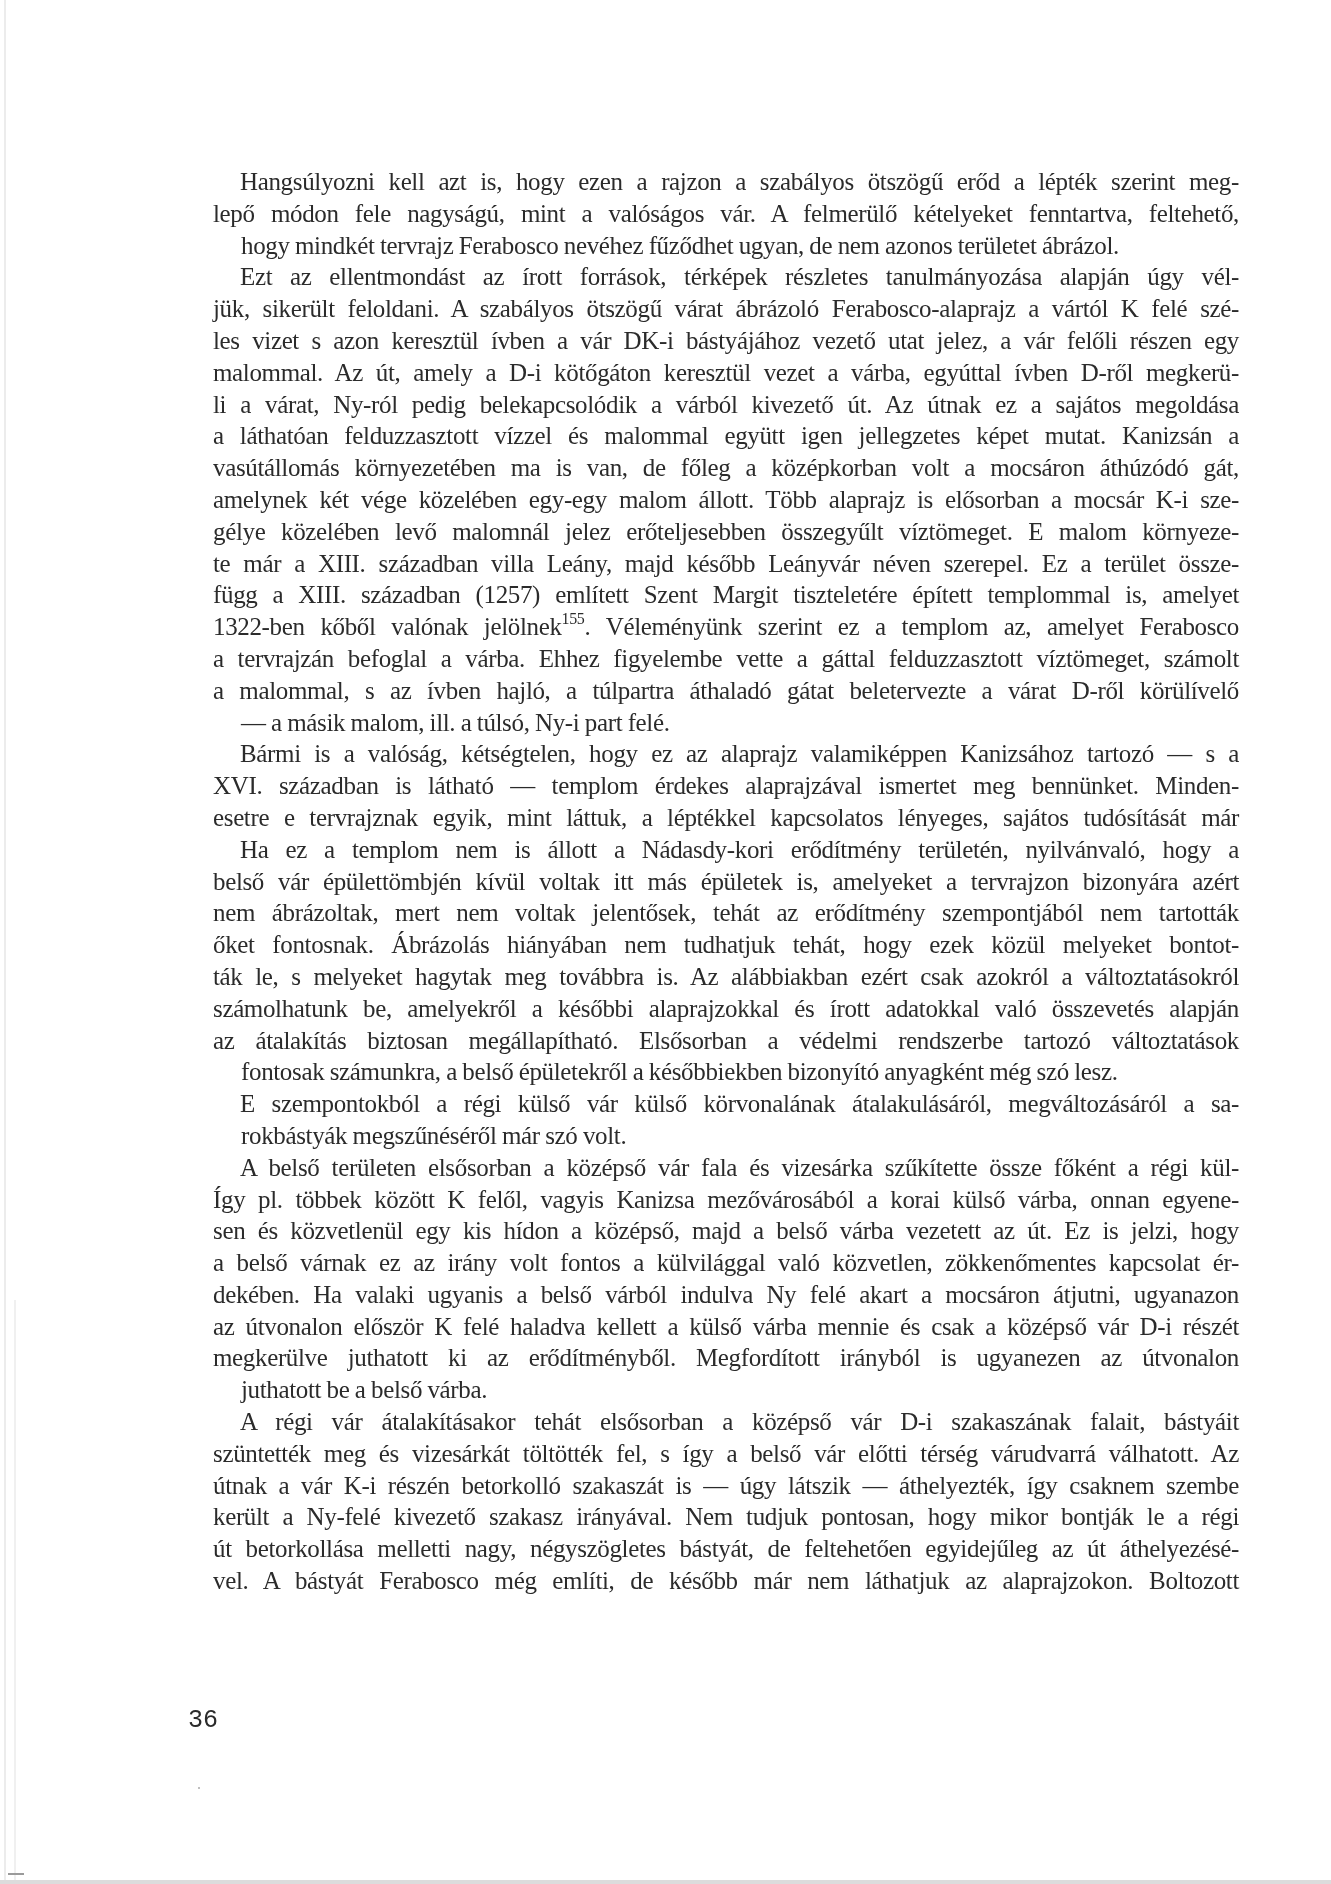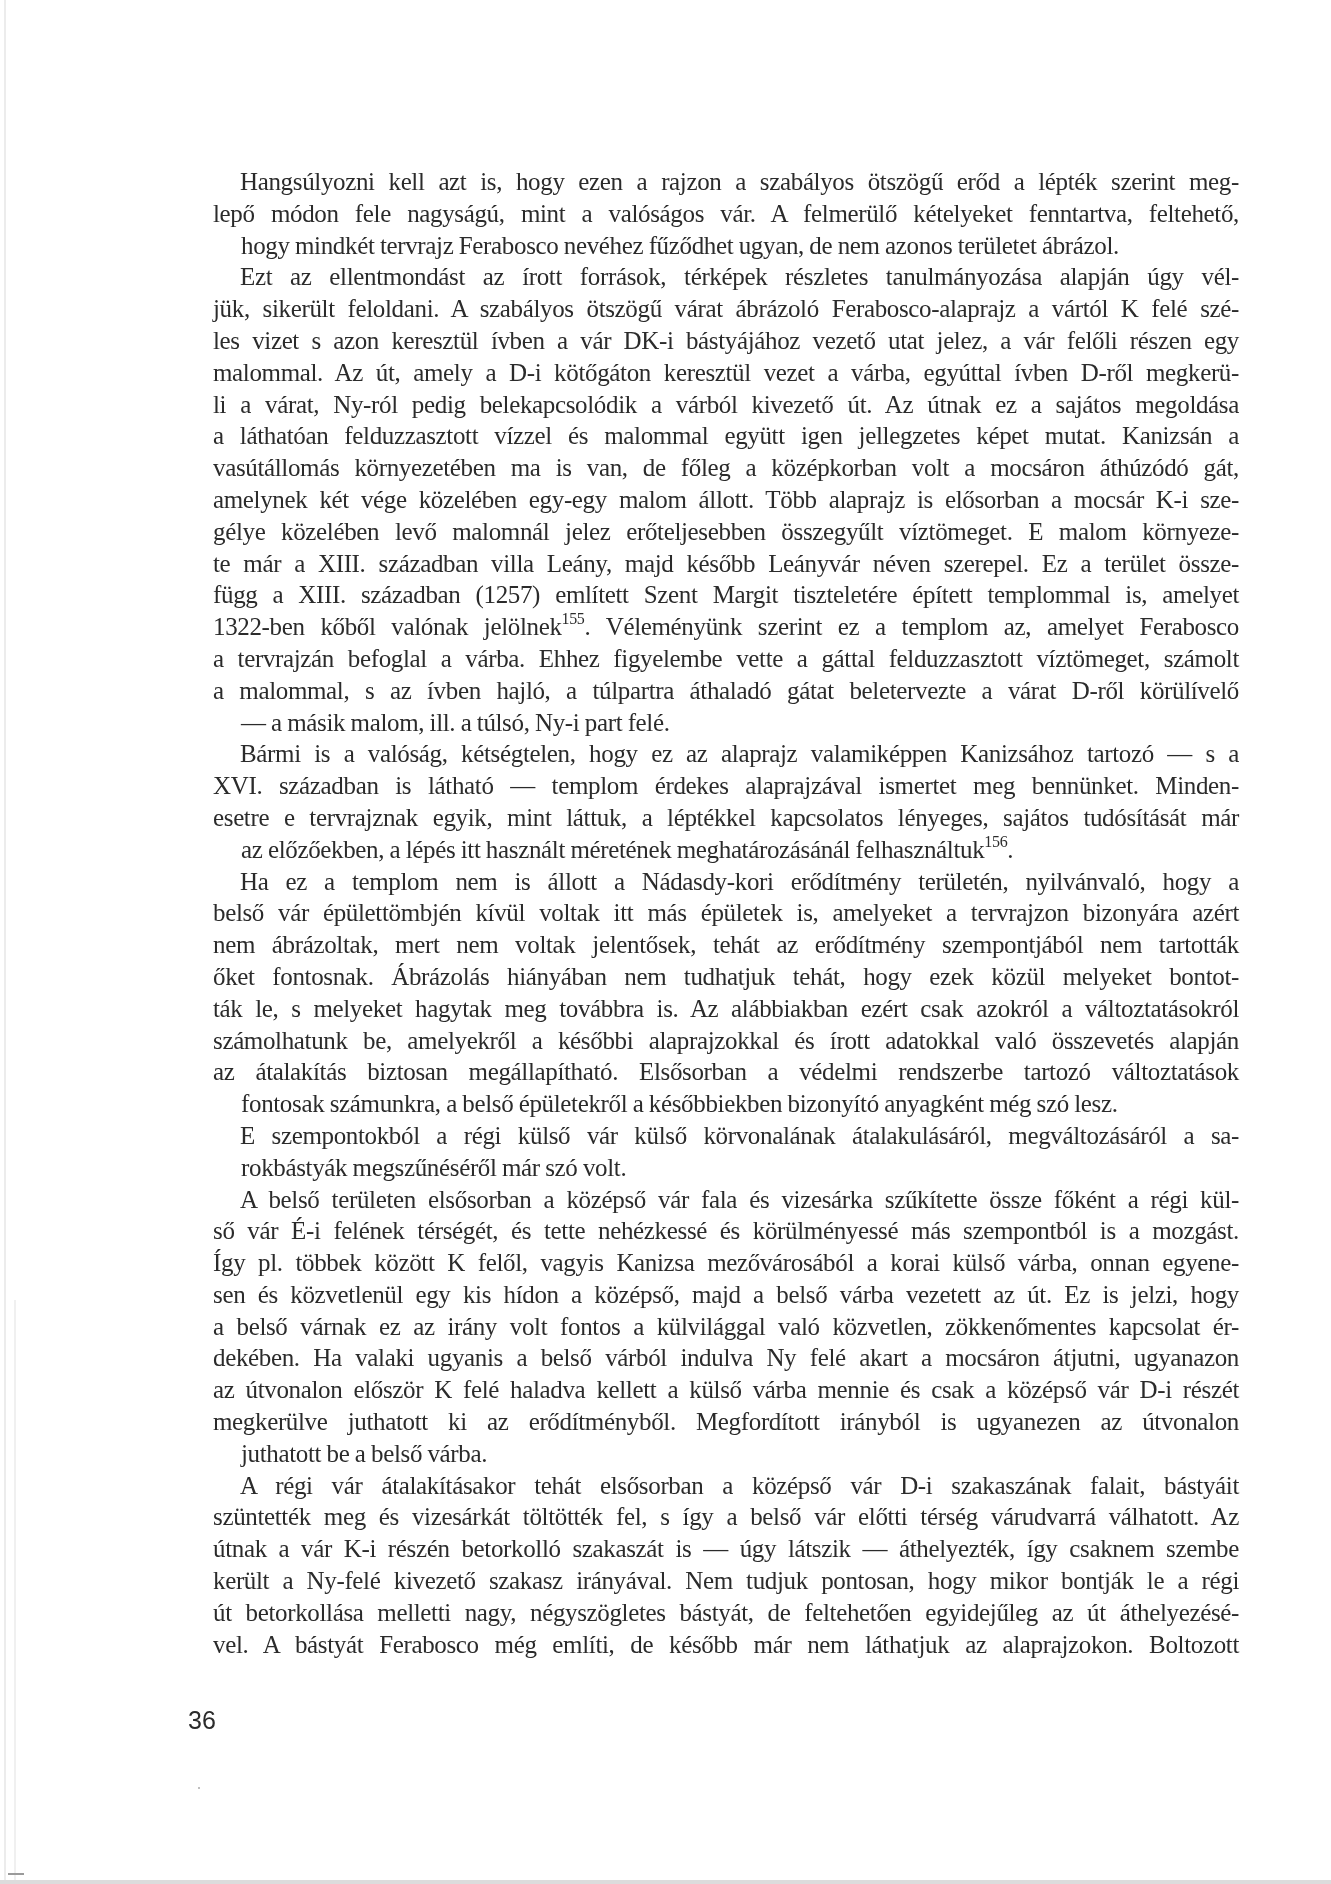--- a/index.html
+++ b/index.html
@@ -19,21 +19,21 @@
   .line {
     display: block; white-space: nowrap; height: 31.8px;
     text-align: justify; text-align-last: justify;
     letter-spacing: -0.35px; word-spacing: -0.5px;
   }
   .line.indent { padding-left: 27px; }
   .line.last { text-align-last: left; margin-left: 28px; }
   .line sup { font-size: 16px; vertical-align: 11px; line-height: 0; }
   .page-number {
     position: absolute; left: 188px; top: 1706px; font-size: 25px;
-    font-family: Liberation Sans, sans-serif; color: #2b2b2b;
+    font-family: Liberation Mono, monospace; color: #2b2b2b;
   }
 </style>
 </head>
 <body>
 
 <div class="scan-edge-left"></div>
 <div class="scan-edge-left2"></div>
 <div class="scan-bottom"></div>
 <div class="corner-mark"></div>
 <div class="speck"></div>
@@ -58,39 +58,37 @@
       <span class="line">függ a XIII. században (1257) említett Szent Margit tiszteletére épített templommal is, amelyet</span>
       <span class="line">1322-ben kőből valónak jelölnek<sup>155</sup>. Véleményünk szerint ez a templom az, amelyet Ferabosco</span>
       <span class="line">a tervrajzán befoglal a várba. Ehhez figyelembe vette a gáttal felduzzasztott víztömeget, számolt</span>
       <span class="line">a malommal, s az ívben hajló, a túlpartra áthaladó gátat beletervezte a várat D-ről körülívelő</span>
       <span class="line last">— a másik malom, ill. a túlsó, Ny-i part felé.</span>
     </div>
     <div>
       <span class="line indent">Bármi is a valóság, kétségtelen, hogy ez az alaprajz valamiképpen Kanizsához tartozó — s a</span>
       <span class="line">XVI. században is látható — templom érdekes alaprajzával ismertet meg bennünket. Minden-</span>
       <span class="line">esetre e tervrajznak egyik, mint láttuk, a léptékkel kapcsolatos lényeges, sajátos tudósítását már</span>
-      <span class="line last">az előzőekben, a lépés itt használt méretének meghatározásánál felhasználtuk<sup>156</sup>.</span>
     </div>
     <div>
       <span class="line indent">Ha ez a templom nem is állott a Nádasdy-kori erődítmény területén, nyilvánvaló, hogy a</span>
       <span class="line">belső vár épülettömbjén kívül voltak itt más épületek is, amelyeket a tervrajzon bizonyára azért</span>
       <span class="line">nem ábrázoltak, mert nem voltak jelentősek, tehát az erődítmény szempontjából nem tartották</span>
       <span class="line">őket fontosnak. Ábrázolás hiányában nem tudhatjuk tehát, hogy ezek közül melyeket bontot-</span>
       <span class="line">ták le, s melyeket hagytak meg továbbra is. Az alábbiakban ezért csak azokról a változtatásokról</span>
       <span class="line">számolhatunk be, amelyekről a későbbi alaprajzokkal és írott adatokkal való összevetés alapján</span>
       <span class="line">az átalakítás biztosan megállapítható. Elsősorban a védelmi rendszerbe tartozó változtatások</span>
       <span class="line last">fontosak számunkra, a belső épületekről a későbbiekben bizonyító anyagként még szó lesz.</span>
     </div>
     <div>
       <span class="line indent">E szempontokból a régi külső vár külső körvonalának átalakulásáról, megváltozásáról a sa-</span>
       <span class="line last">rokbástyák megszűnéséről már szó volt.</span>
     </div>
     <div>
       <span class="line indent">A belső területen elsősorban a középső vár fala és vizesárka szűkítette össze főként a régi kül-</span>
-      <span class="line">ső vár É-i felének térségét, és tette nehézkessé és körülményessé más szempontból is a mozgást.</span>
       <span class="line">Így pl. többek között K felől, vagyis Kanizsa mezővárosából a korai külső várba, onnan egyene-</span>
       <span class="line">sen és közvetlenül egy kis hídon a középső, majd a belső várba vezetett az út. Ez is jelzi, hogy</span>
       <span class="line">a belső várnak ez az irány volt fontos a külvilággal való közvetlen, zökkenőmentes kapcsolat ér-</span>
       <span class="line">dekében. Ha valaki ugyanis a belső várból indulva Ny felé akart a mocsáron átjutni, ugyanazon</span>
       <span class="line">az útvonalon először K felé haladva kellett a külső várba mennie és csak a középső vár D-i részét</span>
       <span class="line">megkerülve juthatott ki az erődítményből. Megfordított irányból is ugyanezen az útvonalon</span>
       <span class="line last">juthatott be a belső várba.</span>
     </div>
     <div>
       <span class="line indent">A régi vár átalakításakor tehát elsősorban a középső vár D-i szakaszának falait, bástyáit</span>

